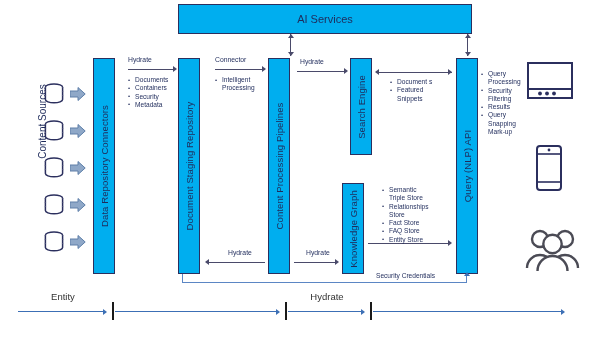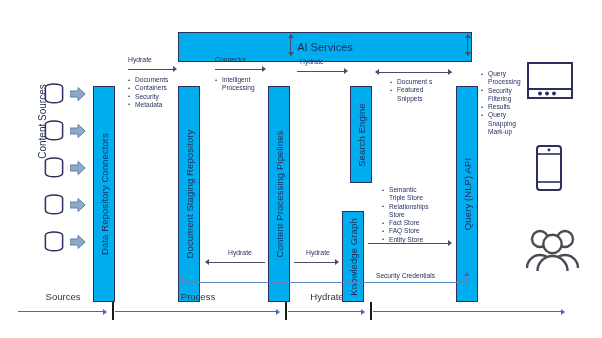--- a/index.html
+++ b/index.html
@@ -2,21 +2,21 @@
 <html><head>
 <meta charset="utf-8">
 <style>
   html,body{margin:0;padding:0;background:#ffffff;}
   body{width:602px;height:338px;position:relative;overflow:hidden;
        font-family:"Liberation Sans","DejaVu Sans",sans-serif;color:#1F2B5B;}
   #stage{position:absolute;left:0;top:0;width:602px;height:338px;}
 
   
   .box{position:absolute;background:#00AEEF;border:1.5px solid #2B2F5E;
-       box-sizing:border-box;margin-top:28px;}
+       box-sizing:border-box;}
   .box .vlabel{position:absolute;left:50%;top:50%;
        transform:translate(-50%,-50%) rotate(-90deg);
        white-space:nowrap;font-size:9.5px;color:#1F2B5B;letter-spacing:.1px;}
   .box .hlabel{position:absolute;left:0;top:50%;width:100%;
        transform:translateY(-50%);text-align:center;
        font-size:11px;color:#1F2B5B;}
 
   
   .note{position:absolute;font-size:6.6px;color:#1F2B5B;line-height:8.2px;
         white-space:nowrap;}
@@ -260,24 +260,23 @@
         <path d="M28 40 a13 13 0 0 1 26 0"></path>
         <circle cx="28.5" cy="16" r="9.2" fill="#fff"></circle>
         <path d="M13.5 43 a15 15 0 0 1 30 0" fill="#fff"></path>
       </g>
     </svg>
   </div>
 
   <div id="timeline">
       <div class="tl-line" style="left: 18px; width: 85px;"></div>
       <div class="ar ar-r blue" style="left: 103px; top: 23.5px;"></div>
-      <div class="tl-cap" style="left: 18px; width: 90px;">Sources</div>
+      <div class="tl-cap" style="left: 18px; width: 90px;">Entity</div>
       <div class="tl-line" style="left: 115px; width: 161px;"></div>
       <div class="ar ar-r blue" style="left: 276px; top: 23.5px;"></div>
-      <div class="tl-cap" style="left: 115px; width: 166px;">Process</div>
       <div class="tl-line" style="left: 288px; width: 73px;"></div>
       <div class="ar ar-r blue" style="left: 361px; top: 23.5px;"></div>
       <div class="tl-cap" style="left: 288px; width: 78px;">Hydrate</div>
       <div class="tl-line" style="left: 373px; width: 188px;"></div>
       <div class="ar ar-r blue" style="left: 561px; top: 23.5px;"></div>
       <div class="tl-tick" style="left: 111.5px;"></div>
       <div class="tl-tick" style="left: 284.5px;"></div>
       <div class="tl-tick" style="left: 369.5px;"></div>
     </div>
 

